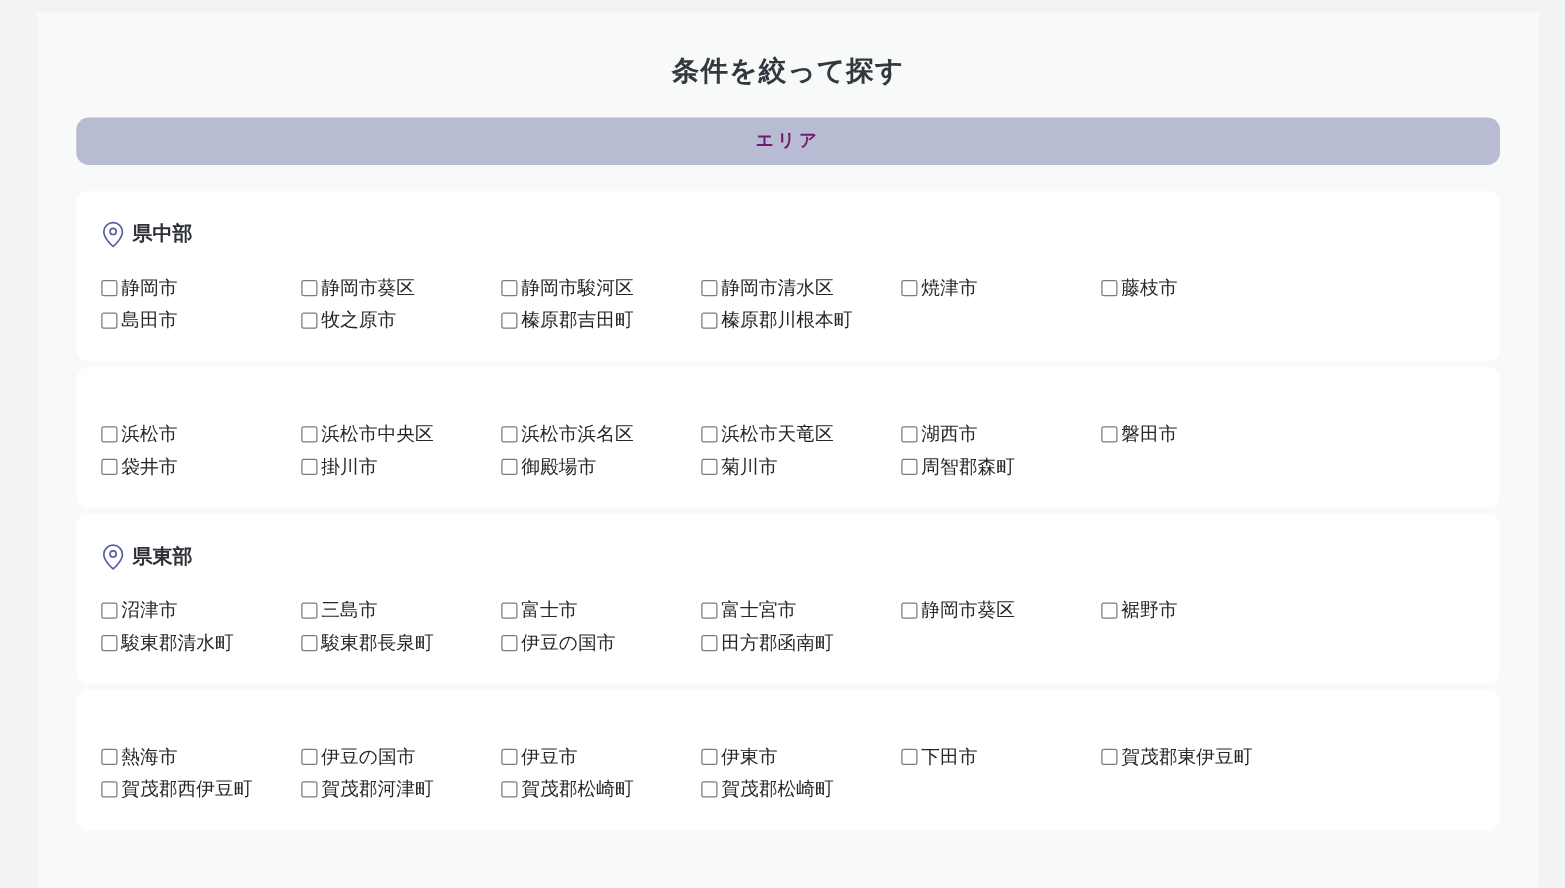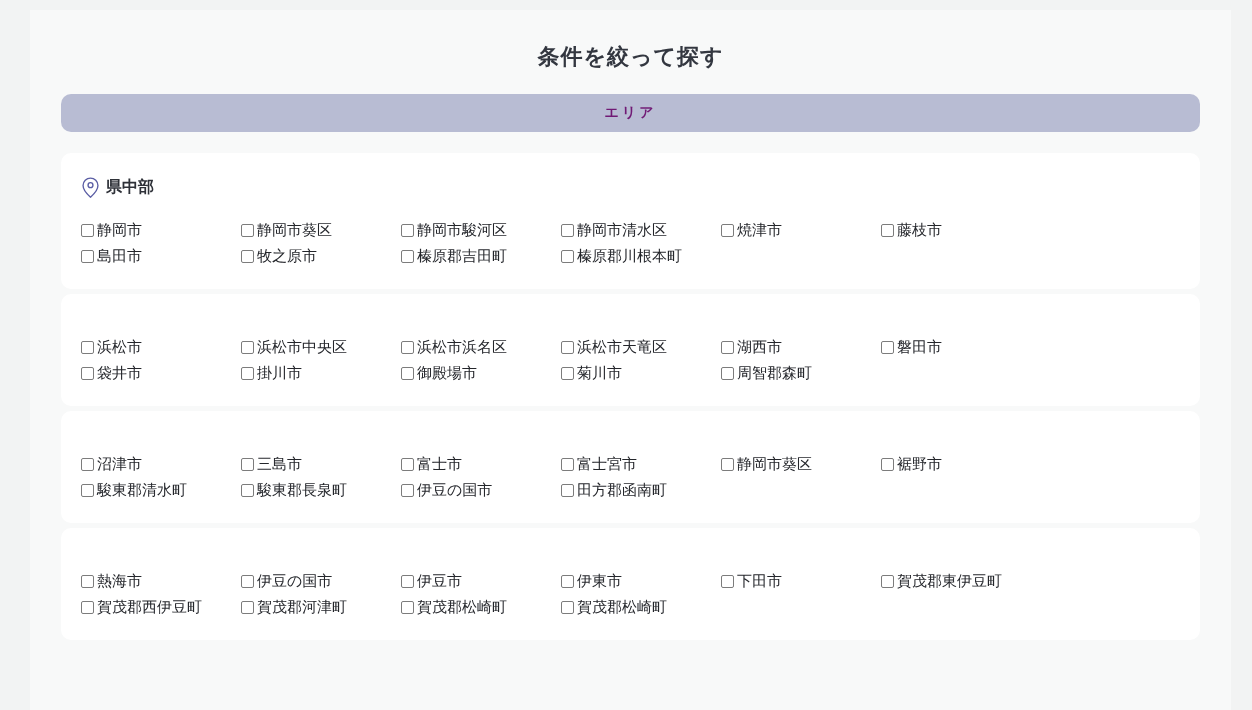--- a/index.html
+++ b/index.html
@@ -204,20 +204,27 @@
   </label>
 
   <label class="item">
     <input type="checkbox" style="">
     <span>周智郡森町</span>
   </label>
 </div>
   </section>
 
   <section class="card">
+    <div class="group-head">
+      <svg class="pin" viewBox="0 0 24 28" fill="none" stroke="#5a5da4" stroke-width="1.7">
+        <path d="M12 2.2 C6.8 2.2 2.6 6.4 2.6 11.6 c0 6.6 9.4 14.6 9.4 14.6 s9.4 -8 9.4 -14.6 c0 -5.2 -4.2 -9.4 -9.4 -9.4 z"></path>
+        <circle cx="12" cy="11" r="3.1"></circle>
+      </svg>
+      <span class="group-name">県東部</span>
+    </div>
     <div class="items">
   <label class="item">
     <input type="checkbox" style="">
     <span>沼津市</span>
   </label>
 
   <label class="item">
     <input type="checkbox" style="">
     <span>三島市</span>
   </label>

